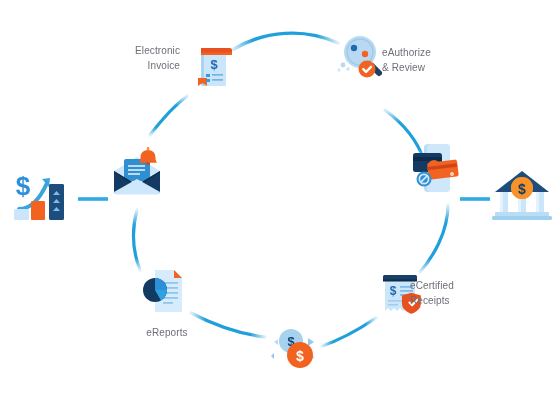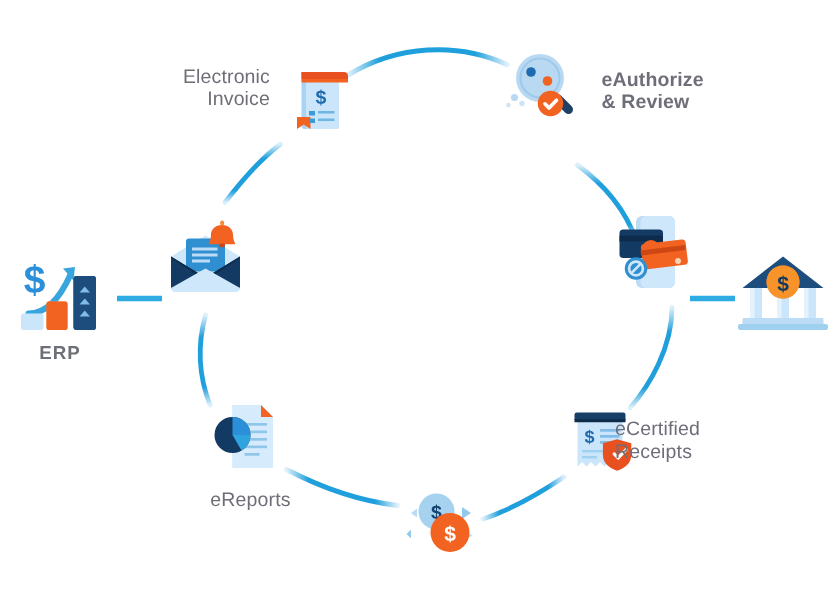--- a/index.html
+++ b/index.html
@@ -10,21 +10,21 @@
     position:relative;
     overflow:hidden;
   }
   #stage { position:absolute; inset:0; }
 
   .arcs { position:absolute; left:0; top:0; width:560px; height:399px; }
 
   .node { position:absolute; }
   .label {
     position:absolute;
-    font-size:13px;
+    font-size:10px;
     line-height:15px;
     color:#6e6e78;
     letter-spacing:0.1px;
     white-space:pre-line;
   }
   .label.lbl-right { text-align:left; }
   .label.lbl-left  { text-align:right; }
   .label.lbl-center{ text-align:center; }
 
   .endpoint-label {
@@ -100,21 +100,21 @@
       <circle cx="24" cy="20" r="13" fill="none" stroke="#9ec9ea" stroke-width="1.4"></circle>
       <circle cx="18" cy="16" r="3.2" fill="#1f6bb0"></circle>
       <circle cx="29" cy="22" r="3.2" fill="#f26322"></circle>
       <circle cx="7" cy="33" r="2.4" fill="#b9d9f2"></circle>
       <circle cx="12" cy="37" r="1.8" fill="#cde3f6"></circle>
       <circle cx="3" cy="38" r="1.5" fill="#cde3f6"></circle>
       <circle cx="31" cy="37" r="8.5" fill="#f26322"></circle>
       <path d="M27.3,37.2 l2.7,2.8 l5.0,-5.2" stroke="#ffffff" stroke-width="2.4" fill="none" stroke-linecap="round" stroke-linejoin="round"></path>
     </svg>
   </div>
-  <div class="label lbl-right" style="left:401px; top:45px; width:100px;font-weight:bold;">eAuthorize
+  <div class="label lbl-right" style="left:382px; top:45px; width:100px;">eAuthorize
 &amp; Review</div>
 
   <div class="node" style="left:408px; top:141px; width:54px; height:56px;">
     <svg width="54" height="56" viewBox="0 0 54 56">
       <rect x="16" y="3" width="26" height="48" rx="4" fill="#bcdcf6"></rect>
       <rect x="19" y="3" width="23" height="48" rx="4" fill="#cfe7fa"></rect>
       <rect x="5" y="12" width="29" height="19" rx="2.5" fill="#123a63"></rect>
       <rect x="5" y="16" width="29" height="4" fill="#0d2b4a"></rect>
       <circle cx="26" cy="25" r="6" fill="#f26322"></circle>
       <rect x="19" y="22" width="30" height="17" rx="2.5" fill="#f26322" transform="rotate(-7 19 22)"></rect>
@@ -198,21 +198,20 @@
       <rect x="5" y="42" width="15" height="11" rx="1.5" fill="#cbe6fa"></rect>
       <rect x="22" y="34" width="14" height="19" rx="1.5" fill="#f68b3c"></rect>
       <rect x="22" y="34" width="14" height="19" rx="1.5" fill="#f26322"></rect>
       <rect x="40" y="17" width="15" height="36" rx="2" fill="#1b4f80"></rect>
       <rect x="40" y="17" width="15" height="36" rx="2" fill="#1d4d7c"></rect>
       <path d="M44,28 l3.5,-4 l3.5,4 z" fill="#7fbce6"></path>
       <path d="M44,36 l3.5,-4 l3.5,4 z" fill="#7fbce6"></path>
       <path d="M44,44 l3.5,-4 l3.5,4 z" fill="#7fbce6"></path>
     </svg>
   </div>
-  <div class="endpoint-label" style="left:6px; top:228px; width:68px;">ERP</div>
 
   <div class="node" style="left:491px; top:168px; width:62px; height:54px;">
     <svg width="62" height="54" viewBox="0 0 62 54">
       <path d="M31,3 L58,24 H4 Z" fill="#1d4d7c"></path>
       <rect x="9" y="24" width="8" height="20" fill="#cbe6fa"></rect>
       <rect x="27" y="24" width="8" height="20" fill="#cbe6fa"></rect>
       <rect x="45" y="24" width="8" height="20" fill="#cbe6fa"></rect>
       <rect x="9" y="24" width="3" height="20" fill="#e4f2fd"></rect>
       <rect x="27" y="24" width="3" height="20" fill="#e4f2fd"></rect>
       <rect x="45" y="24" width="3" height="20" fill="#e4f2fd"></rect>

